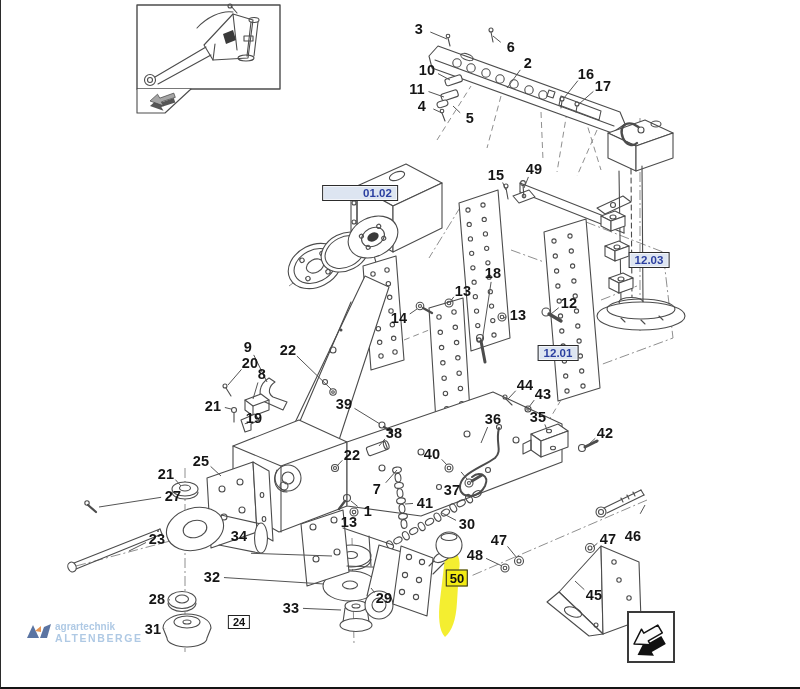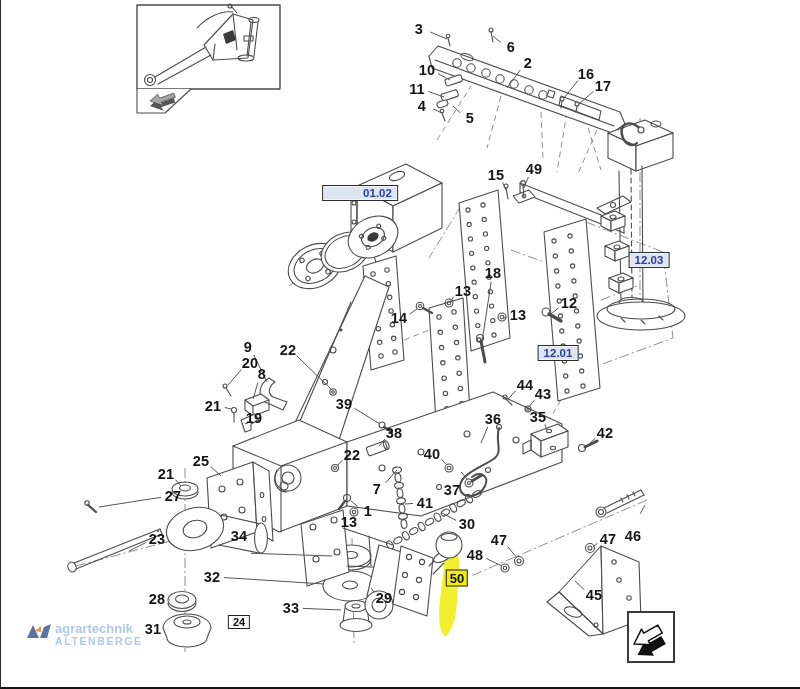--- a/index.html
+++ b/index.html
@@ -19,21 +19,21 @@
           color:var(--ref-text,#2b3fa0);background:var(--ref-bg,#dde5f1);
           border:1.5px solid var(--ref-border,#2c2c2c);padding:1px 5px;white-space:nowrap;
           box-shadow:inset 0 0 0 1px #f3f5fa}
   .plainbox{position:absolute;transform:translate(-50%,-50%);font-size:11px;font-weight:700;color:#111;
             background:#fff;border:1.2px solid #222;padding:0 4px;white-space:nowrap}
   .hlbox{position:absolute;transform:translate(-50%,-50%);font-size:13px;font-weight:700;color:#111;
          background:var(--highlight,#f3ec13);border:1.6px solid #222;padding:0 3px;white-space:nowrap}
   #leaders line{stroke:var(--leader,#555);stroke-width:1}
   .watermark{position:absolute;left:25px;top:619px;display:flex;align-items:flex-start;gap:3px;opacity:.9}
   .wm-text{line-height:1.08;padding-top:3px}
-  .wm-1{font-size:13px;font-weight:600;color:var(--watermark-text,#a7c4e2)}
+  .wm-1{font-size:10px;font-weight:600;color:var(--watermark-text,#a7c4e2)}
   .wm-2{font-size:10.5px;font-weight:700;letter-spacing:1.6px;color:var(--watermark-text,#a7c4e2)}
 </style>
 </head>
 <body>
 
 <div class="stage">
 
 <svg class="art" width="800" height="689" viewBox="0 0 800 689">
 
   <g class="construction">

